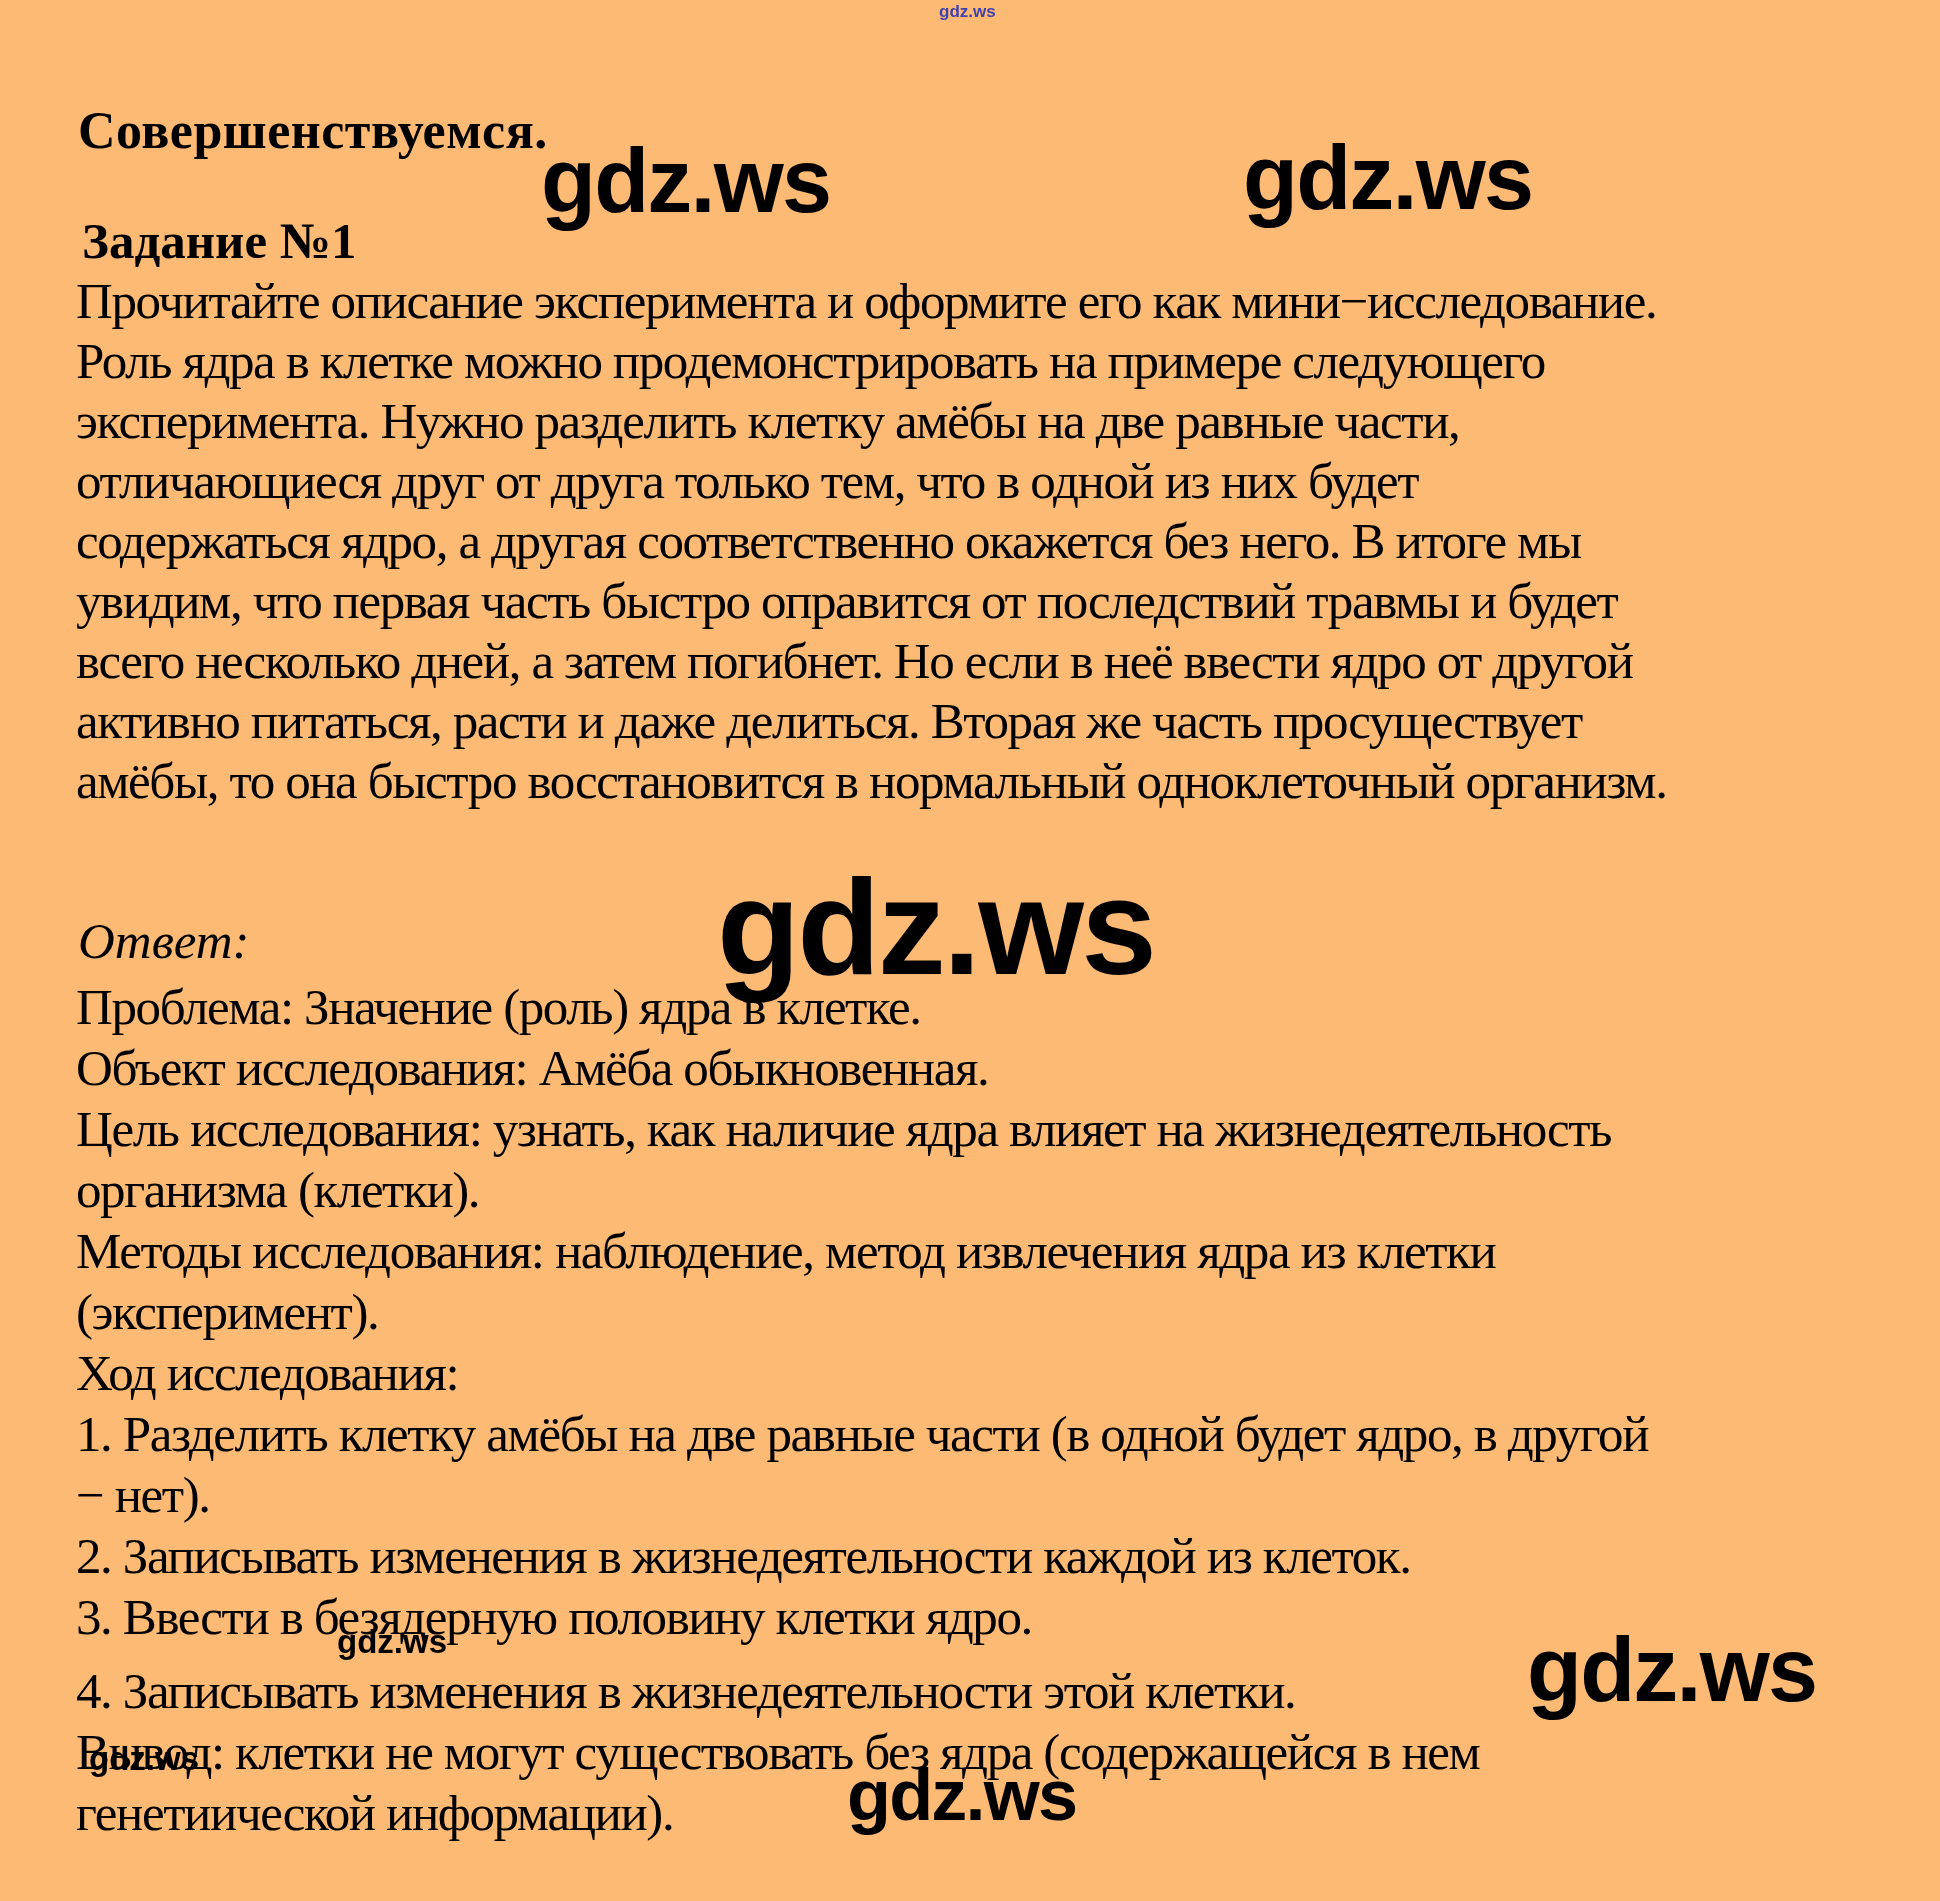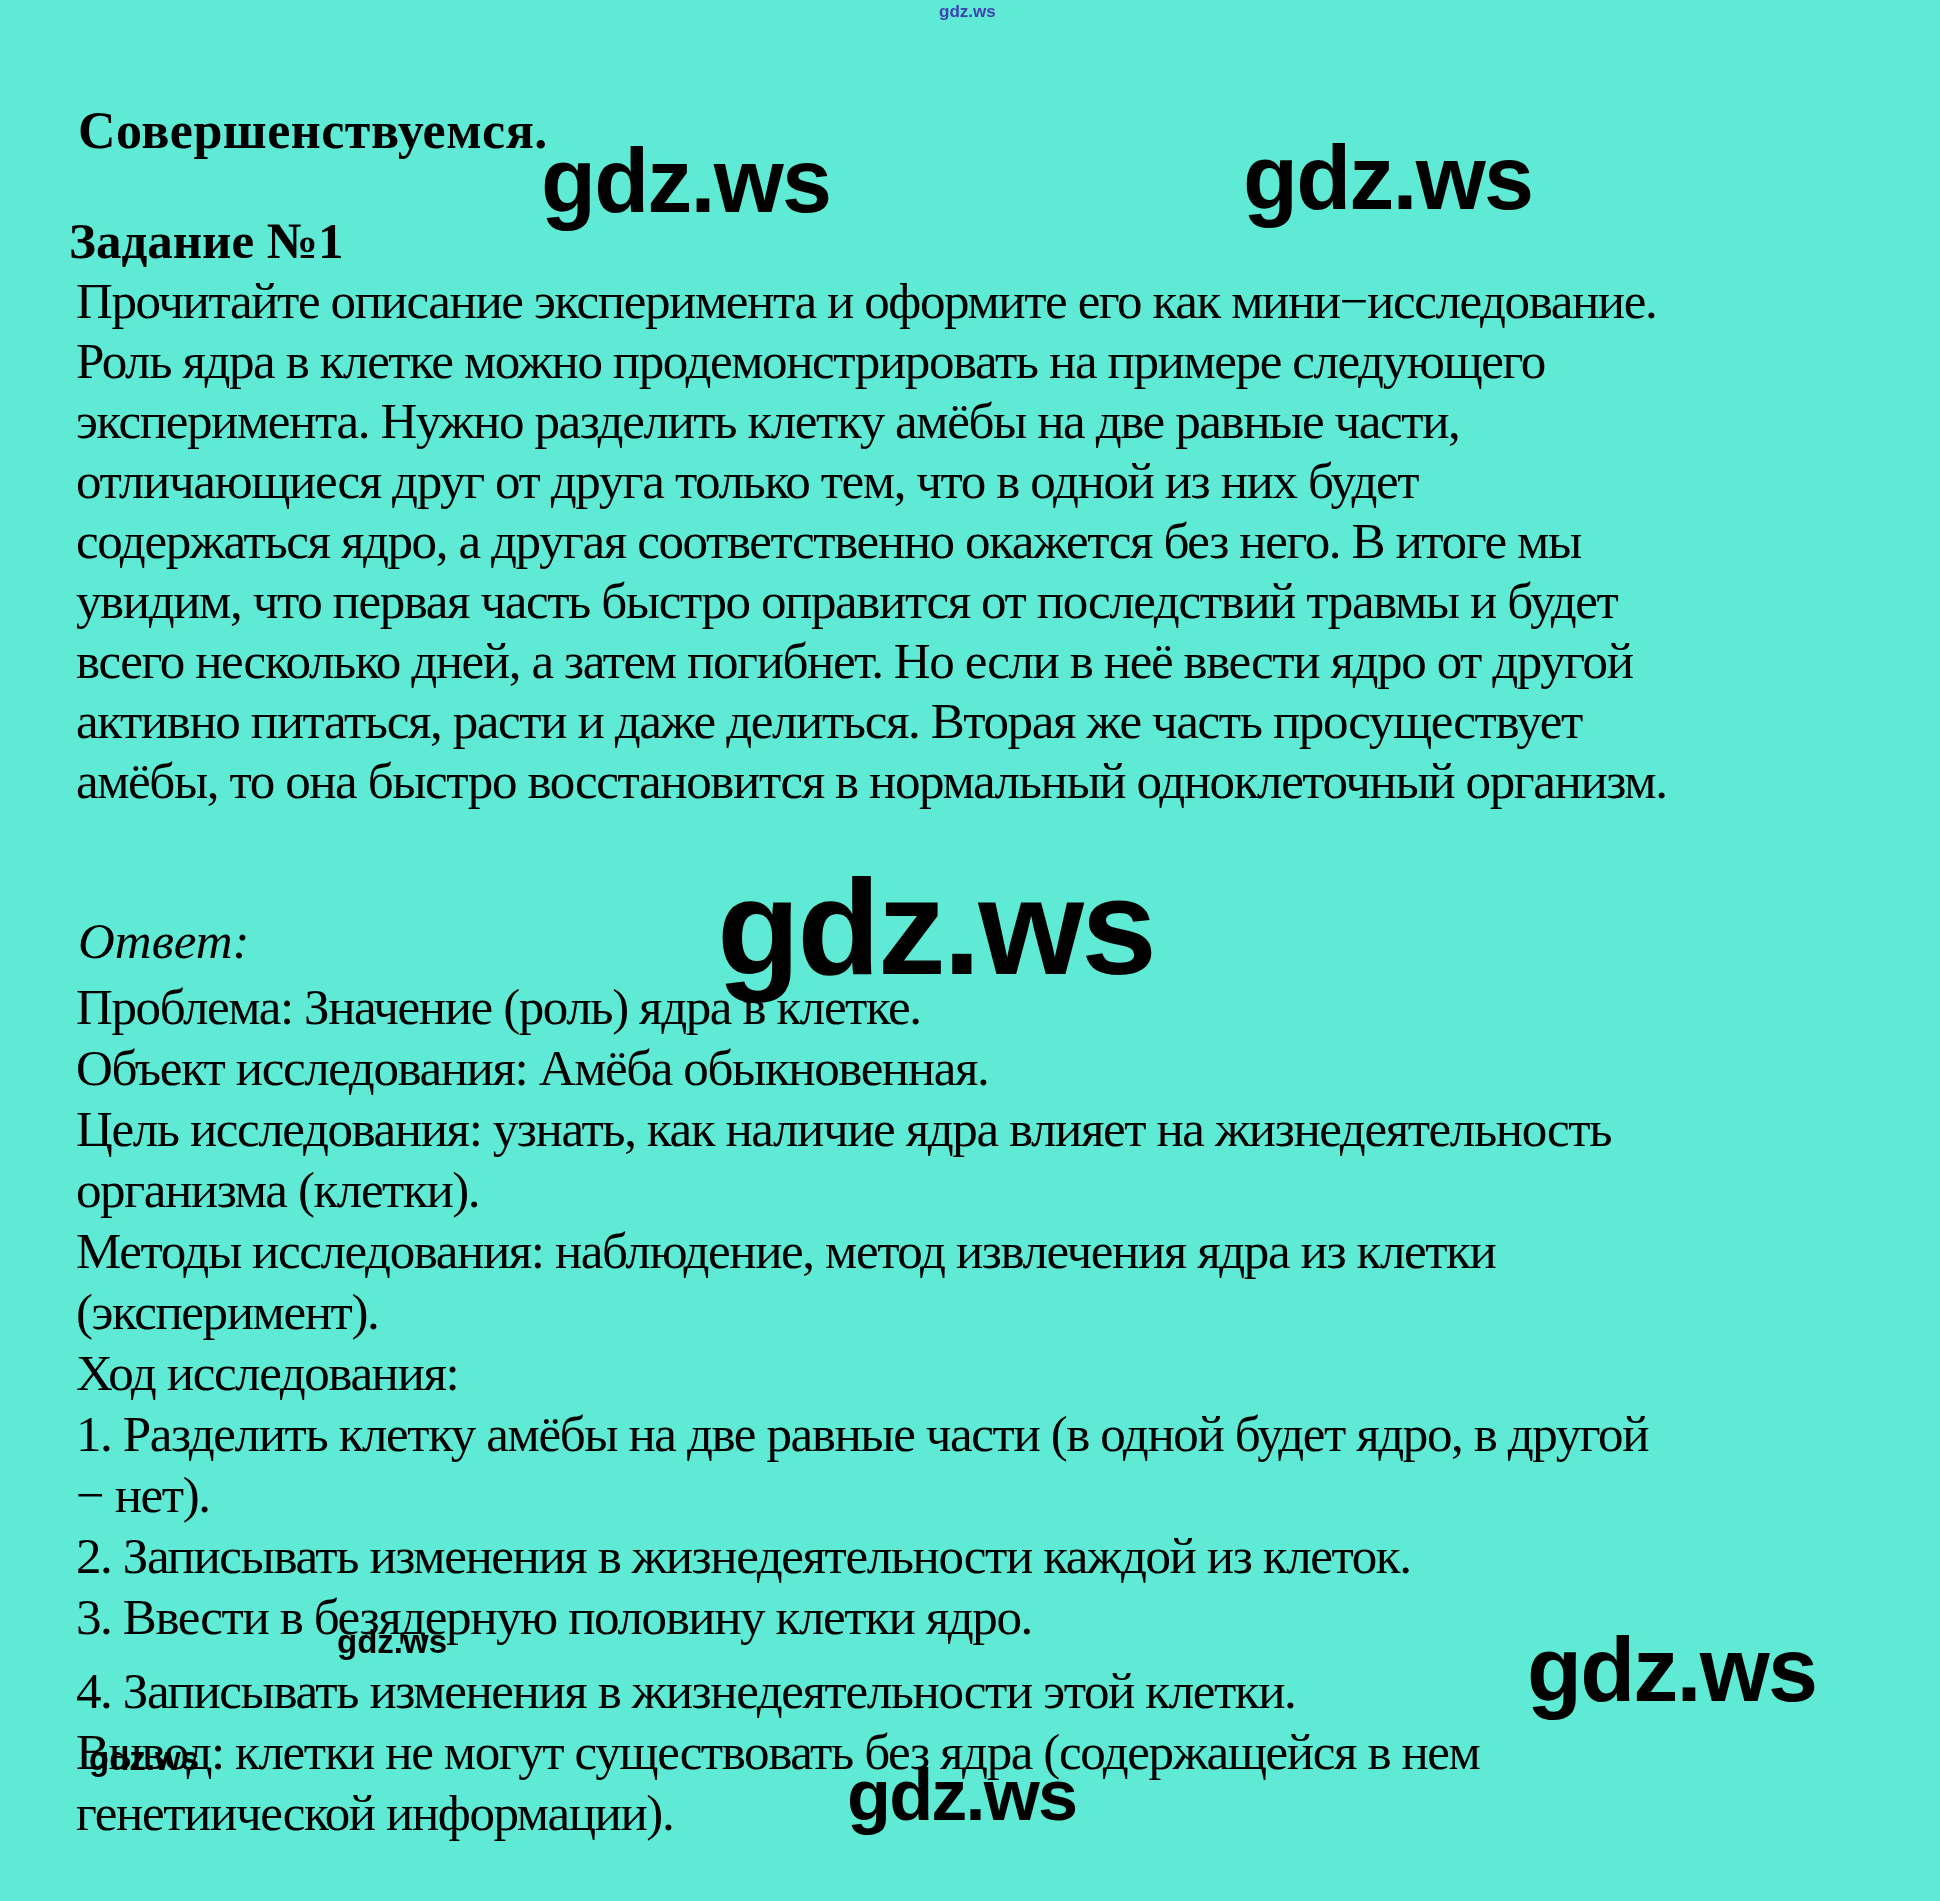--- a/index.html
+++ b/index.html
@@ -1,31 +1,31 @@
 <!DOCTYPE html>
 <html lang="ru" style="font-size:14.5px"><head>
 <meta charset="utf-8">
 <style>
   html,body{margin:0;padding:0;background:#ffffff;}
   .page{
     position:relative;
     width:1940px;
     height:1901px;
-    background:#5eead4;
+    background:#fdba74;
     overflow:hidden;
     font-family:"Liberation Serif", serif;
     color:#000000;
   }
   .heading-1{
     position:absolute;left:78px;top:101px;
     font-size:52px;font-weight:bold;letter-spacing:0.5px;
     white-space:nowrap;
   }
   .heading-2{
-    position:absolute;left:69px;top:212px;
+    position:absolute;left:82px;top:212px;
     font-size:51px;font-weight:bold;
     white-space:nowrap;
   }
   .task-block{
     position:absolute;left:76px;top:271px;
     font-size:51px;line-height:60px;letter-spacing:-1.4px;
     white-space:nowrap;
   }
   .answer-label{
     position:absolute;left:78px;top:865px;

